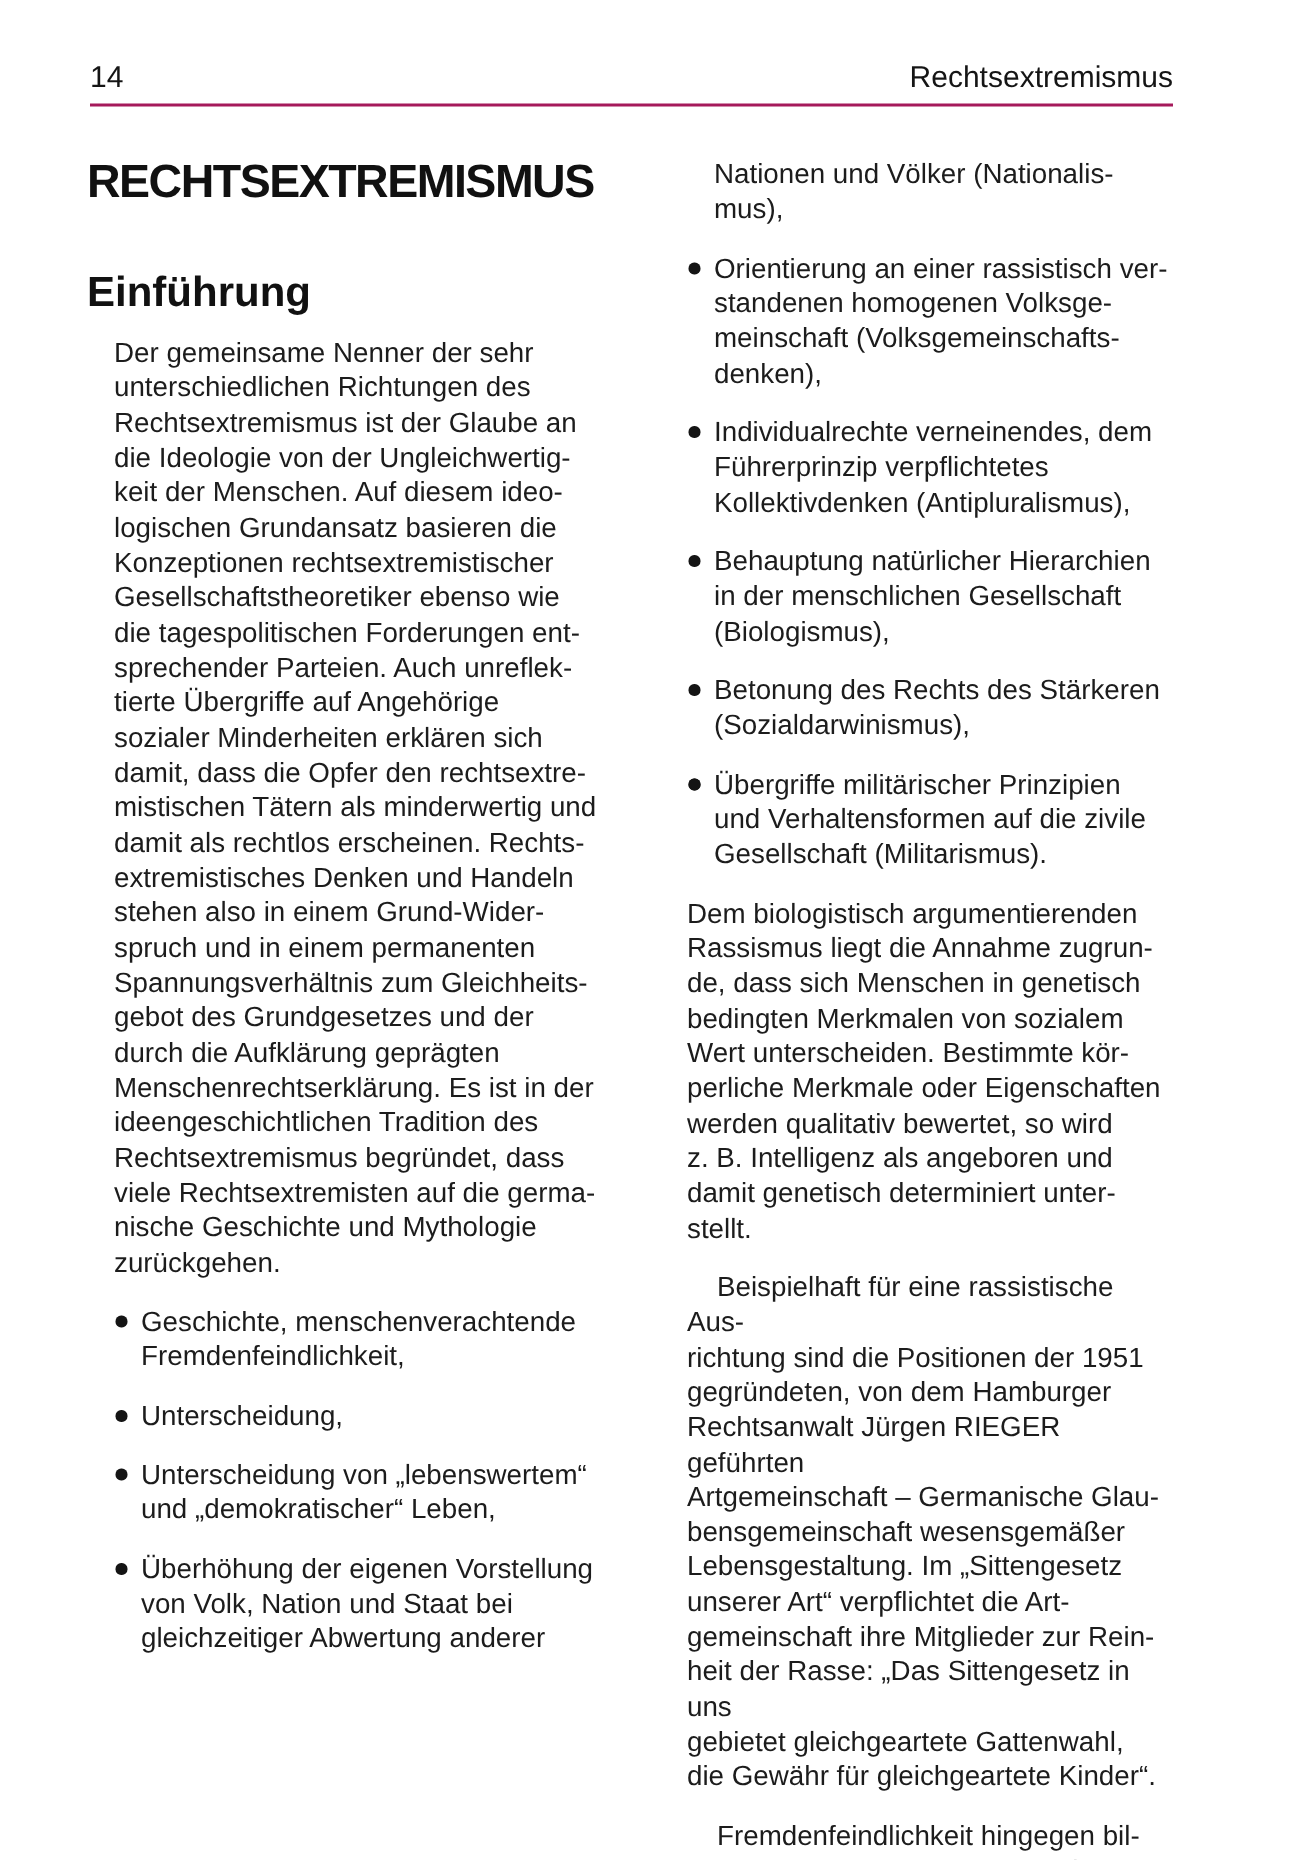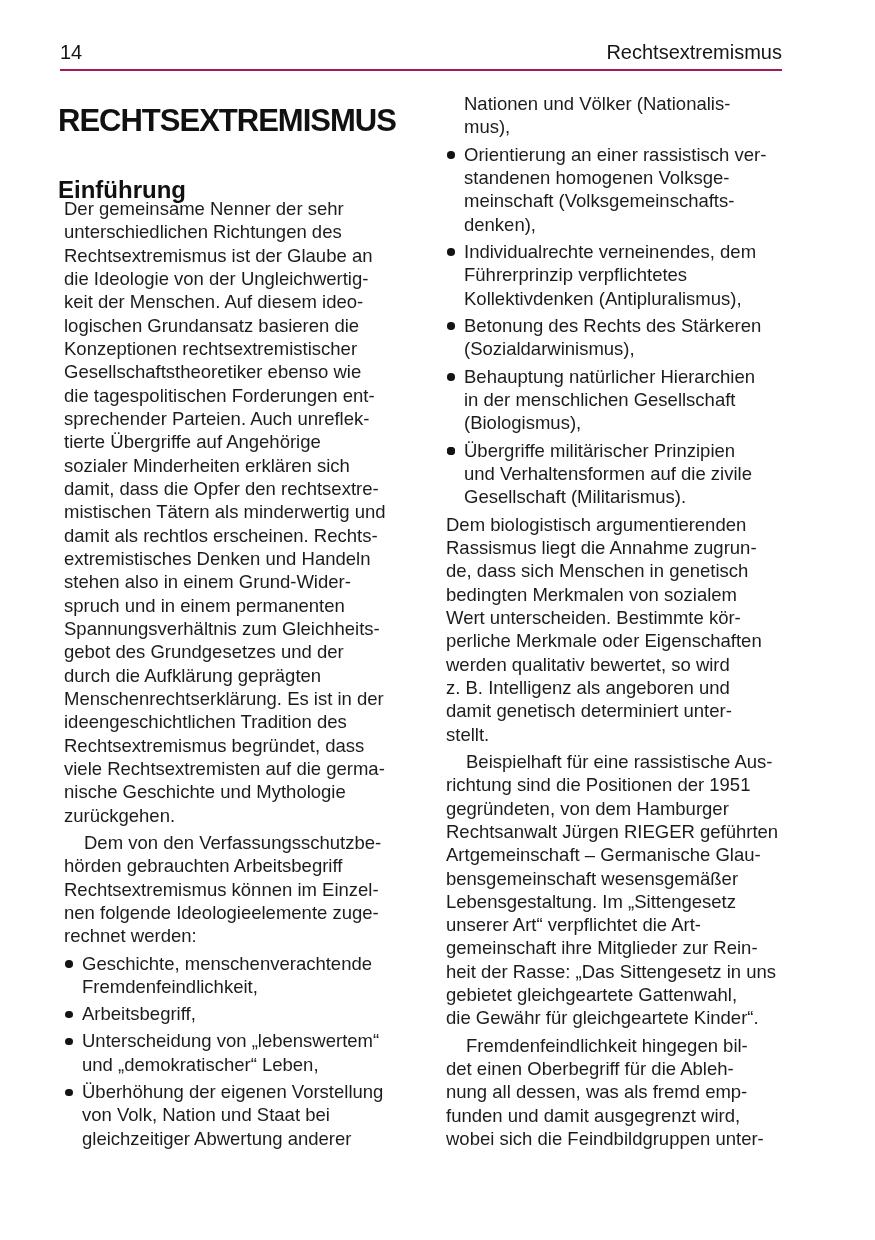--- a/index.html
+++ b/index.html
@@ -21,32 +21,32 @@
     position: absolute; left: 60px; top: 69px; width: 722px; height: 2px;
   }
 
   .doc-title {
     position: absolute; left: 58px; top: 82px;
     font-size: 31px; font-weight: bold; letter-spacing: -1px;
     color: #111; white-space: nowrap;
   }
   .section-heading {
     position: absolute; left: 58px; top: 156px;
-    font-size: 24px; font-weight: bold; color: #111;
+    font-size: 28px; font-weight: bold; color: #111;
   }
 
   .column {
     position: absolute; width: 356px;
     font-size: 18.5px; line-height: 23.33px; color: #1c1c1c;
     text-align: left;
   }
-  .col-left  { left: 60px;  top: 193px; }
+  .col-left  { left: 60px;  top: 207px; }
   .col-right { left: 442px; top: 88px;  }
 
-  .block { margin: 4px; }
+  .block { margin: 16px; }
   .lines { white-space: pre-line; }
 
   .p.indent .lines { display: block; text-indent: 20px; }
 
   .bullet, .bullet-cont { position: relative; padding-left: 18px; }
   .marker {
     position: absolute; left: 1px; top: 8.5px;
     width: 7.5px; height: 7.5px; border-radius: 50%;
     background: #141414;
   }
@@ -86,51 +86,44 @@
 spruch und in einem permanenten
 Spannungsverhältnis zum Gleichheits-
 gebot des Grundgesetzes und der
 durch die Aufklärung geprägten
 Menschenrechtserklärung. Es ist in der
 ideengeschichtlichen Tradition des
 Rechtsextremismus begründet, dass
 viele Rechtsextremisten auf die germa-
 nische Geschichte und Mythologie
 zurückgehen.</span></div>
-      <div class="block p indent">
-        <span class="lines">Dem von den Verfassungsschutzbe-
-hörden gebrauchten Arbeitsbegriff
-Rechtsextremismus können im Einzel-
-nen folgende Ideologieelemente zuge-
-rechnet werden:</span>
-      </div>
       <div class="block bullet"><span class="marker"></span><span class="lines">Geschichte, menschenverachtende
 Fremdenfeindlichkeit,</span></div>
-      <div class="block bullet"><span class="marker"></span><span class="lines">Arbeitsbegriff,</span></div>
+      <div class="block bullet"><span class="marker"></span><span class="lines">Unterscheidung,</span></div>
       <div class="block bullet"><span class="marker"></span><span class="lines">Unterscheidung von „lebenswertem“
 und „demokratischer“ Leben,</span></div>
       <div class="block bullet"><span class="marker"></span><span class="lines">Überhöhung der eigenen Vorstellung
 von Volk, Nation und Staat bei
 gleichzeitiger Abwertung anderer</span></div>
     </div>
   <div class="column col-right" id="col-right">
       <div class="block bullet-cont"><span class="lines">Nationen und Völker (Nationalis-
 mus),</span></div>
       <div class="block bullet"><span class="marker"></span><span class="lines">Orientierung an einer rassistisch ver-
 standenen homogenen Volksge-
 meinschaft (Volksgemeinschafts-
 denken),</span></div>
       <div class="block bullet"><span class="marker"></span><span class="lines">Individualrechte verneinendes, dem
 Führerprinzip verpflichtetes
 Kollektivdenken (Antipluralismus),</span></div>
-      <div class="block bullet"><span class="marker"></span><span class="lines">Betonung des Rechts des Stärkeren
-(Sozialdarwinismus),</span></div>
       <div class="block bullet"><span class="marker"></span><span class="lines">Behauptung natürlicher Hierarchien
 in der menschlichen Gesellschaft
 (Biologismus),</span></div>
+      <div class="block bullet"><span class="marker"></span><span class="lines">Betonung des Rechts des Stärkeren
+(Sozialdarwinismus),</span></div>
       <div class="block bullet"><span class="marker"></span></div>
       <div class="block bullet"><span class="marker"></span><span class="lines">Übergriffe militärischer Prinzipien
 und Verhaltensformen auf die zivile
 Gesellschaft (Militarismus).</span></div>
       <div class="block p"><span class="lines">Dem biologistisch argumentierenden
 Rassismus liegt die Annahme zugrun-
 de, dass sich Menschen in genetisch
 bedingten Merkmalen von sozialem
 Wert unterscheiden. Bestimmte kör-
 perliche Merkmale oder Eigenschaften

